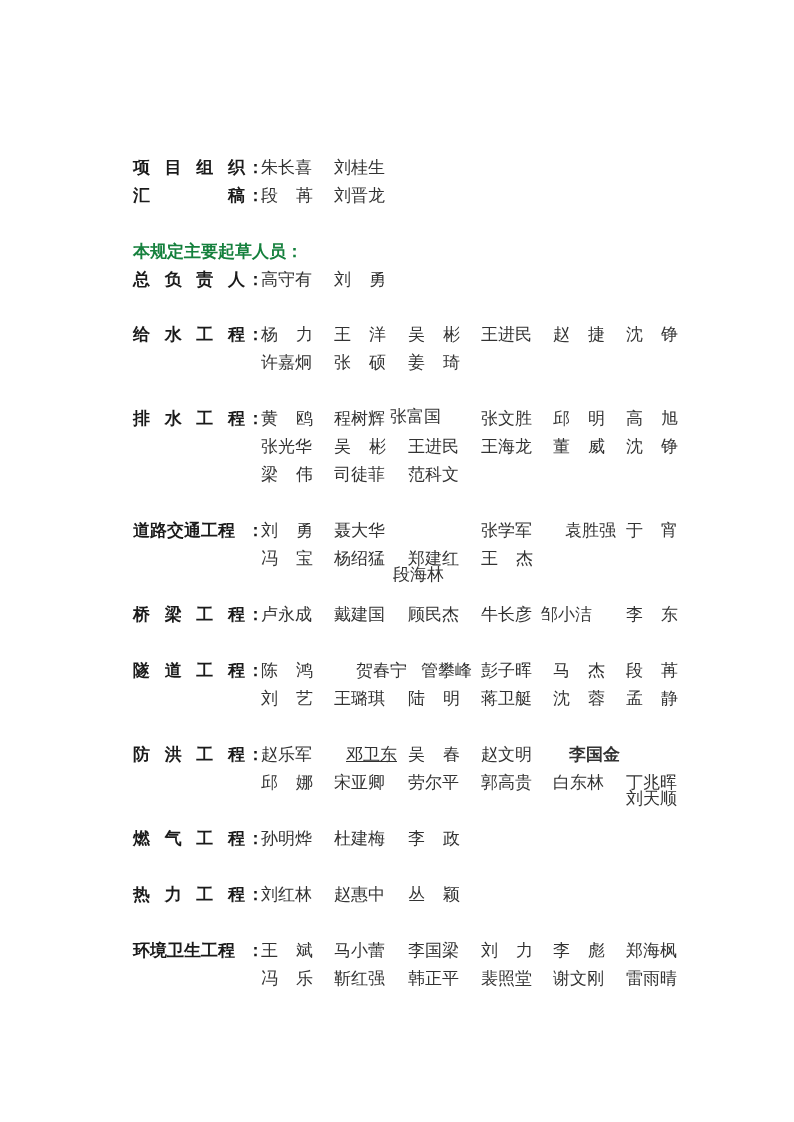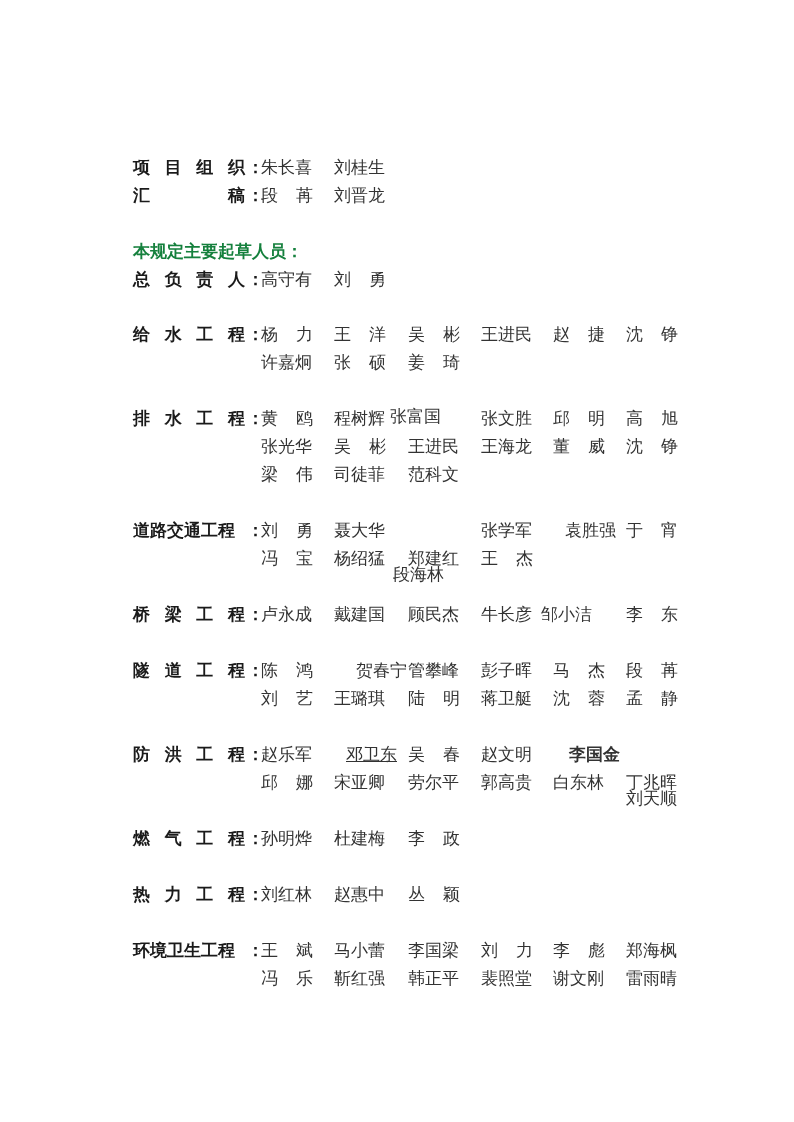--- a/index.html
+++ b/index.html
@@ -245,21 +245,21 @@
           <span>程</span>
         </div>
         <span class="colon">：</span>
       </div>
       <div class="names">
         <span class="name" style="left: 0px;">
           <span>陈</span>
           <span>鸿</span>
         </span>
         <span class="name" style="left: 55px; justify-content: flex-start; margin-left: 40px;">贺春宁</span>
-        <span class="name" style="left: 147px; justify-content: flex-start; text-align: right;">管攀峰</span>
+        <span class="name" style="left: 160px; justify-content: flex-start; text-align: right;">管攀峰</span>
         <span class="name" style="left: 220px; justify-content: flex-start;">彭子晖</span>
         <span class="name" style="left: 292px;">
           <span>马</span>
           <span>杰</span>
         </span>
         <span class="name" style="left: 365px;">
           <span>段</span>
           <span>苒</span>
         </span>
       </div>

